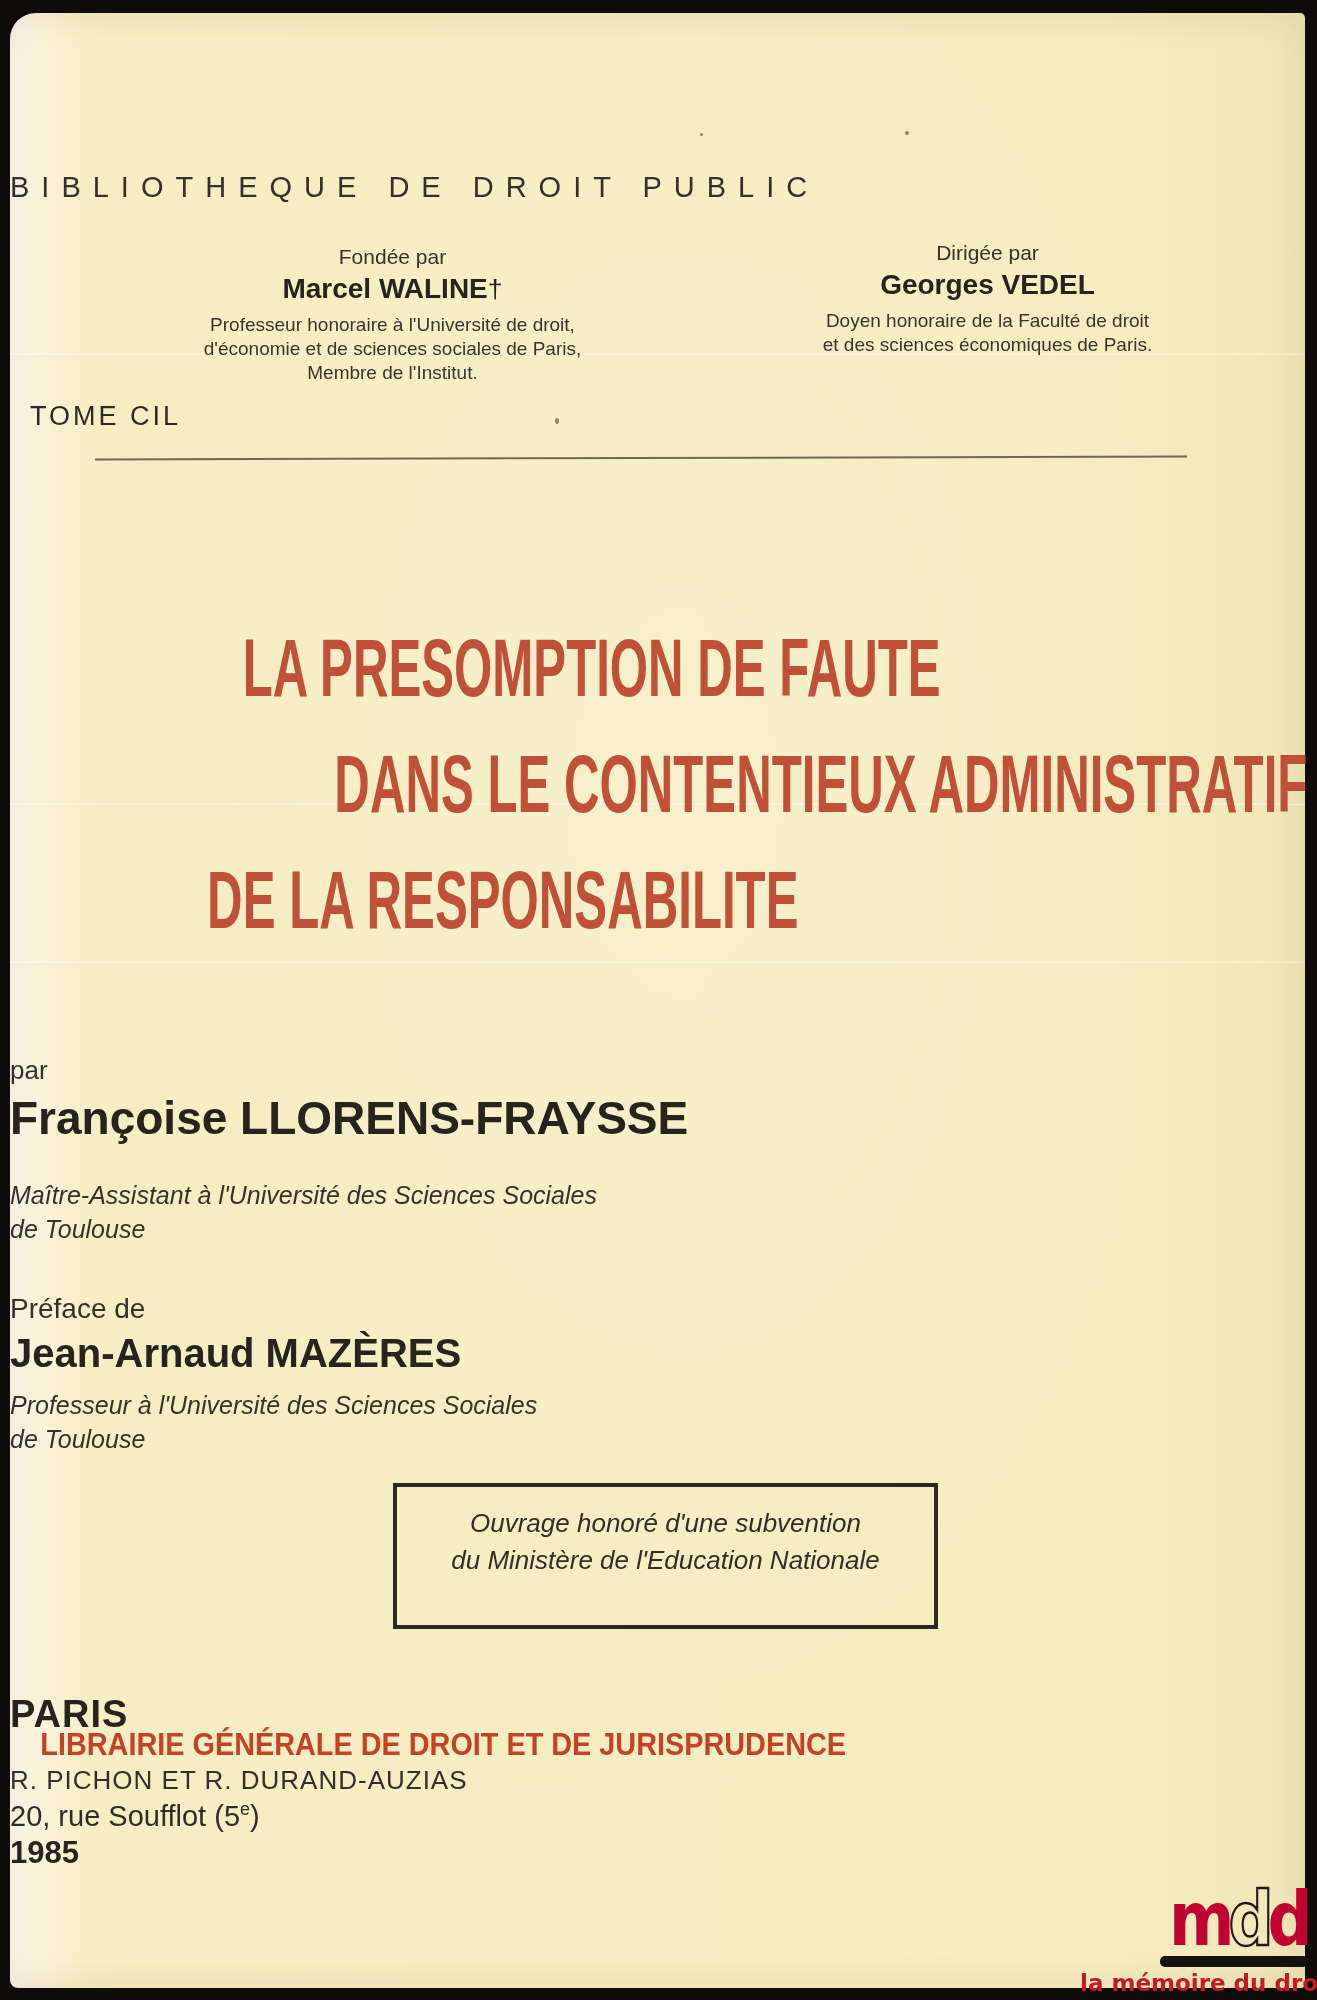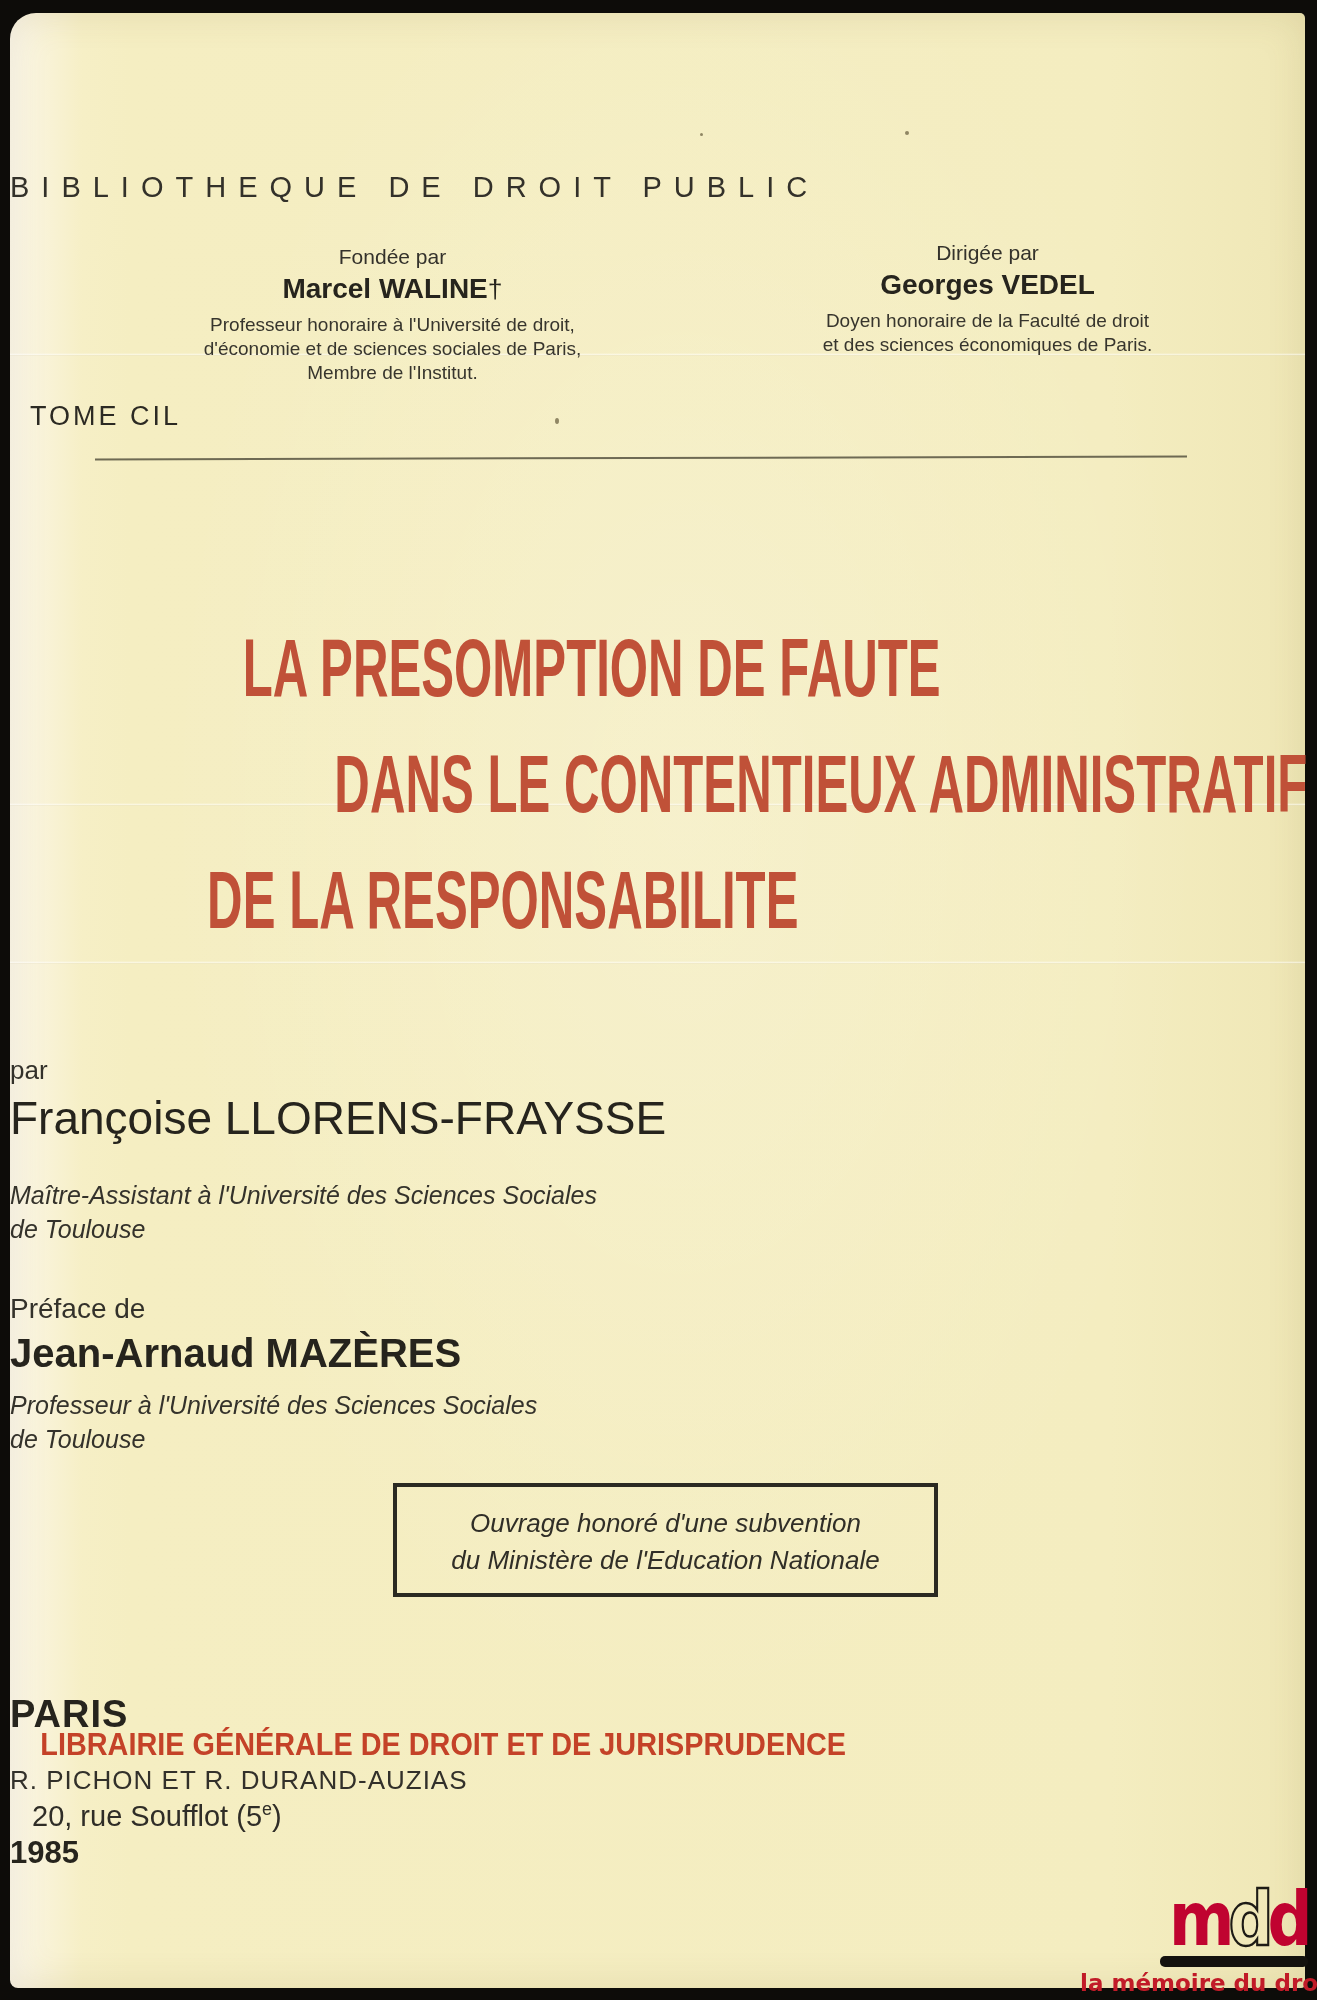--- a/index.html
+++ b/index.html
@@ -39,38 +39,38 @@
     display:inline-block;
     transform:scaleX(0.60);
     transform-origin:center;
     font-weight:bold;
     font-size:82px;
     letter-spacing:0px;
     color:#c05138;
     font-family:"Liberation Sans", sans-serif;
   }
   .par{font-size:26px;color:#33312a;}
-  .author-name{font-size:46px;font-weight:normal;color:#26241d;white-space:nowrap;}
+  .author-name{font-size:46px;font-weight:bold;color:#26241d;white-space:nowrap;}
   .role{font-style:italic;font-size:25px;line-height:34px;color:#34322b;}
   .preface-label{font-size:28px;color:#33312a;}
   .preface-name{font-size:40px;font-weight:bold;color:#26241d;white-space:nowrap;}
   
   .grant-box{
     position:absolute;
     border:4px solid #2b2a22;
     text-align:center;
     box-sizing:border-box;
   }
   .grant-line{font-style:italic;font-size:26px;line-height:37px;color:#302e27;}
   
   .imprint-city{font-size:38px;font-weight:bold;letter-spacing:1px;color:#26241d;}
   .imprint-pub{font-size:31px;font-weight:bold;color:#c44228;white-space:nowrap;}
   .imprint-pub .squeeze{display:inline-block;transform:scaleX(0.93);transform-origin:center;}
   .imprint-printers{font-size:26px;letter-spacing:1px;color:#32302a;}
-  .imprint-address{font-size:29px;color:#2f2d27;margin-left:22px;}
+  .imprint-address{font-size:29px;color:#2f2d27;}
   .imprint-address sup{font-size:0.62em;vertical-align:super;}
   .imprint-year{font-size:31px;font-weight:bold;color:#26241d;}
   
   .mdd{
     position:absolute;
     right:7px;
     top:1884px;
     width:230px;
     text-align:right;
     z-index:5;
@@ -143,21 +143,21 @@
     <div class="role">de Toulouse</div>
   </div>
 
   <div class="abs preface-label" style="top:1280px;">Préface de</div>
   <div class="abs preface-name" style="top:1318px;">Jean-Arnaud MAZÈRES</div>
   <div class="abs" style="top:1375px;">
     <div class="role">Professeur à l'Université des Sciences Sociales</div>
     <div class="role">de Toulouse</div>
   </div>
 
-  <div class="grant-box" style="left:383px;top:1470px;width:545px;height:114px;padding-top:18px;">
+  <div class="grant-box" style="left:383px;top:1470px;width:545px;height:146px;padding-top:18px;">
     <div class="grant-line">Ouvrage honoré d'une subvention</div>
     <div class="grant-line">du Ministère de l'Education Nationale</div>
   </div>
 
   <div class="abs imprint-city" style="top:1680px;">PARIS</div>
   <div class="abs imprint-pub" style="top:1714px;"><span class="squeeze">LIBRAIRIE GÉNÉRALE DE DROIT ET DE JURISPRUDENCE</span></div>
   <div class="abs imprint-printers" style="top:1752px;">R. PICHON ET R. DURAND-AUZIAS</div>
   <div class="abs imprint-address" style="top:1786px;"><span>20, rue Soufflot (5</span><sup>e</sup><span>)</span></div>
   <div class="abs imprint-year" style="top:1822px;">1985</div>
 

